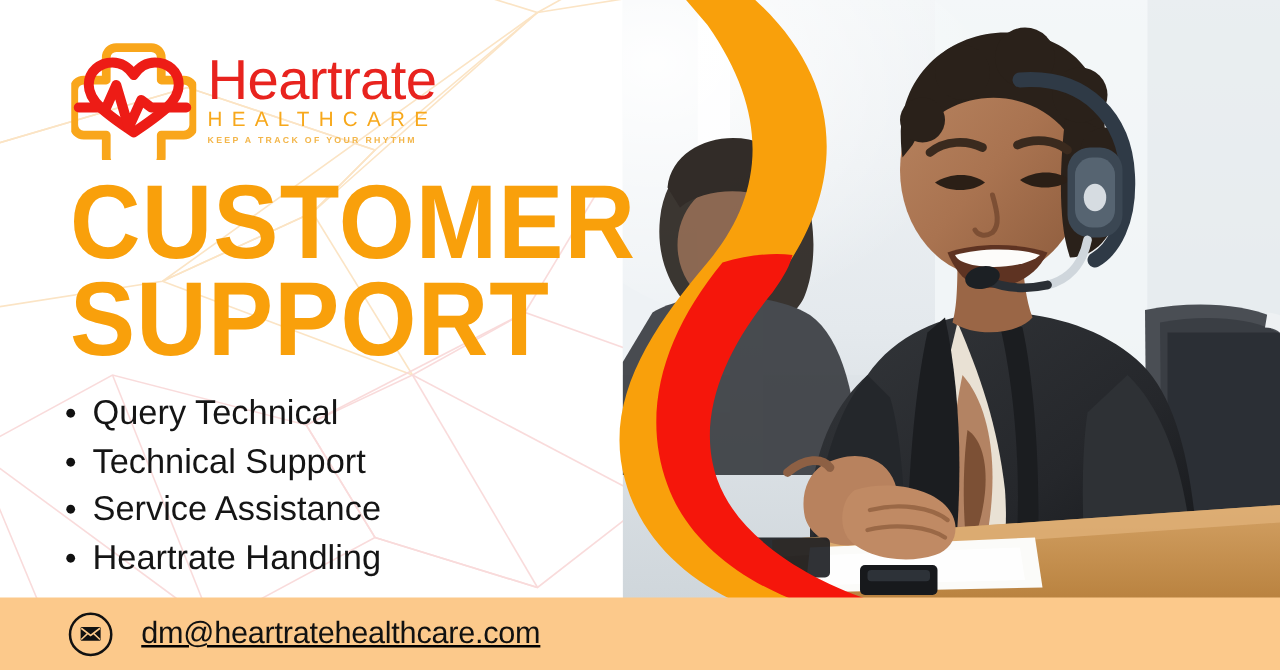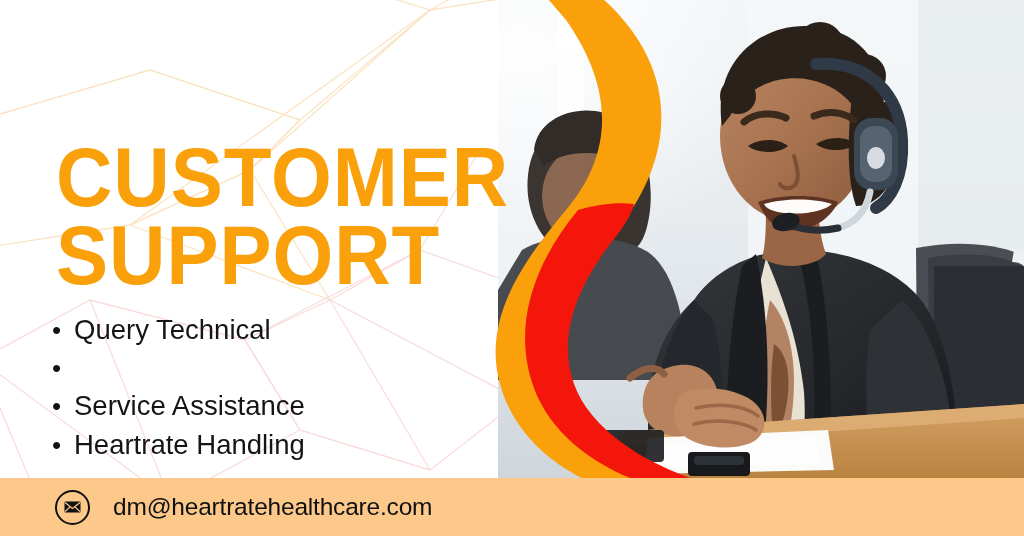--- a/index.html
+++ b/index.html
@@ -37,21 +37,21 @@
 
   
   .bullets{position:absolute;left:52px;top:313px;list-style:none;margin:0;padding:0;}
   .bullets li{display:flex;align-items:baseline;font-size:27.5px;line-height:33px;
     color:#151515;font-weight:400;margin-bottom:4.5px;}
   .bullets li .dot{width:22px;flex:0 0 22px;font-size:26px;line-height:33px;color:#111;}
   .bullets li .txt{white-space:nowrap;}
 
   
   .footer{position:absolute;left:0;top:478px;width:1024px;height:58px;background:#FCC98B;
-    display:flex;align-items:center;}
+    display:flex;align-items:center;text-decoration:underline;}
   .contact{display:flex;align-items:center;}
   .contact.email{margin-left:55px;}
   .contact.web{margin-left:86px;}
   .cicon{width:31px;height:31px;flex:0 0 31px;border:2px solid #111;border-radius:50%;
     display:flex;align-items:center;justify-content:center;margin-right:23px;}
   .ctext{font-size:24.5px;line-height:28px;color:#111;font-weight:400;letter-spacing:-0.2px;white-space:nowrap;}
 </style>
 </head>
 <body>
 
@@ -215,33 +215,50 @@
   <svg class="swoosh" viewBox="0 0 300 484">
     <path d="M125,-6 C212,66 206,156 150,228 C94,300 58,346 92,418
              C112,460 152,480 196,492 L140,492
              C88,474 44,438 30,386 C12,322 52,264 96,212
              C140,160 148,96 96,22 L72,-6 Z" fill="#F9A00B"></path>
     <path d="M108,212 C62,268 42,330 64,390 C82,440 134,476 196,492
              L260,492 C186,474 122,436 104,386 C86,336 110,282 148,236
              C158,222 162,214 164,206 C148,204 128,206 108,212 Z" fill="#F5160B"></path>
   </svg>
 
+  <div class="logo">
+    <svg class="logo-mark" viewBox="0 0 100 100">
+      <path d="M36,10 h28 a8,8 0 0 1 8,8 v18 h18 a8,8 0 0 1 8,8 v28
+               a8,8 0 0 1 -8,8 h-18 v18 a8,8 0 0 1 -8,8 h-28 a8,8 0 0 1 -8,-8
+               v-18 h-18 a8,8 0 0 1 -8,-8 v-28 a8,8 0 0 1 8,-8 h18 v-18 a8,8 0 0 1 8,-8 Z" fill="none" stroke="#F9A61B" stroke-width="7" stroke-linejoin="round"></path>
+      <path d="M50,78 C30,64 14,54 14,40 C14,29 23,22 33,22
+               C40,22 46,26 50,32 C54,26 60,22 67,22 C77,22 86,29 86,40
+               C86,54 70,64 50,78 Z" fill="none" stroke="#ED1C16" stroke-width="8" stroke-linejoin="round"></path>
+      <path d="M6,58 H28 L36,40 L46,74 L56,52 L64,58 H92" fill="none" stroke="#ED1C16" stroke-width="8" stroke-linecap="round" stroke-linejoin="round"></path>
+    </svg>
+    <div class="logo-text">
+      <div class="logo-name">Heartrate</div>
+      <div class="logo-sub">HEALTHCARE</div>
+      <div class="logo-tag">KEEP A TRACK OF YOUR RHYTHM</div>
+    </div>
+  </div>
 
   <div class="headline">
     <div>CUSTOMER</div>
     <div>SUPPORT</div>
   </div>
 
   <ul class="bullets">
     <li>
       <span class="dot">•</span>
       <span class="txt">Query Technical</span>
     </li>
     <li>
       <span class="dot">•</span>
+      <span class="txt">Technical Support</span>
     </li>
     <li>
       <span class="dot">•</span>
       <span class="txt">Service Assistance</span>
     </li>
     <li>
       <span class="dot">•</span>
       <span class="txt">Heartrate Handling</span>
     </li>
   </ul>

